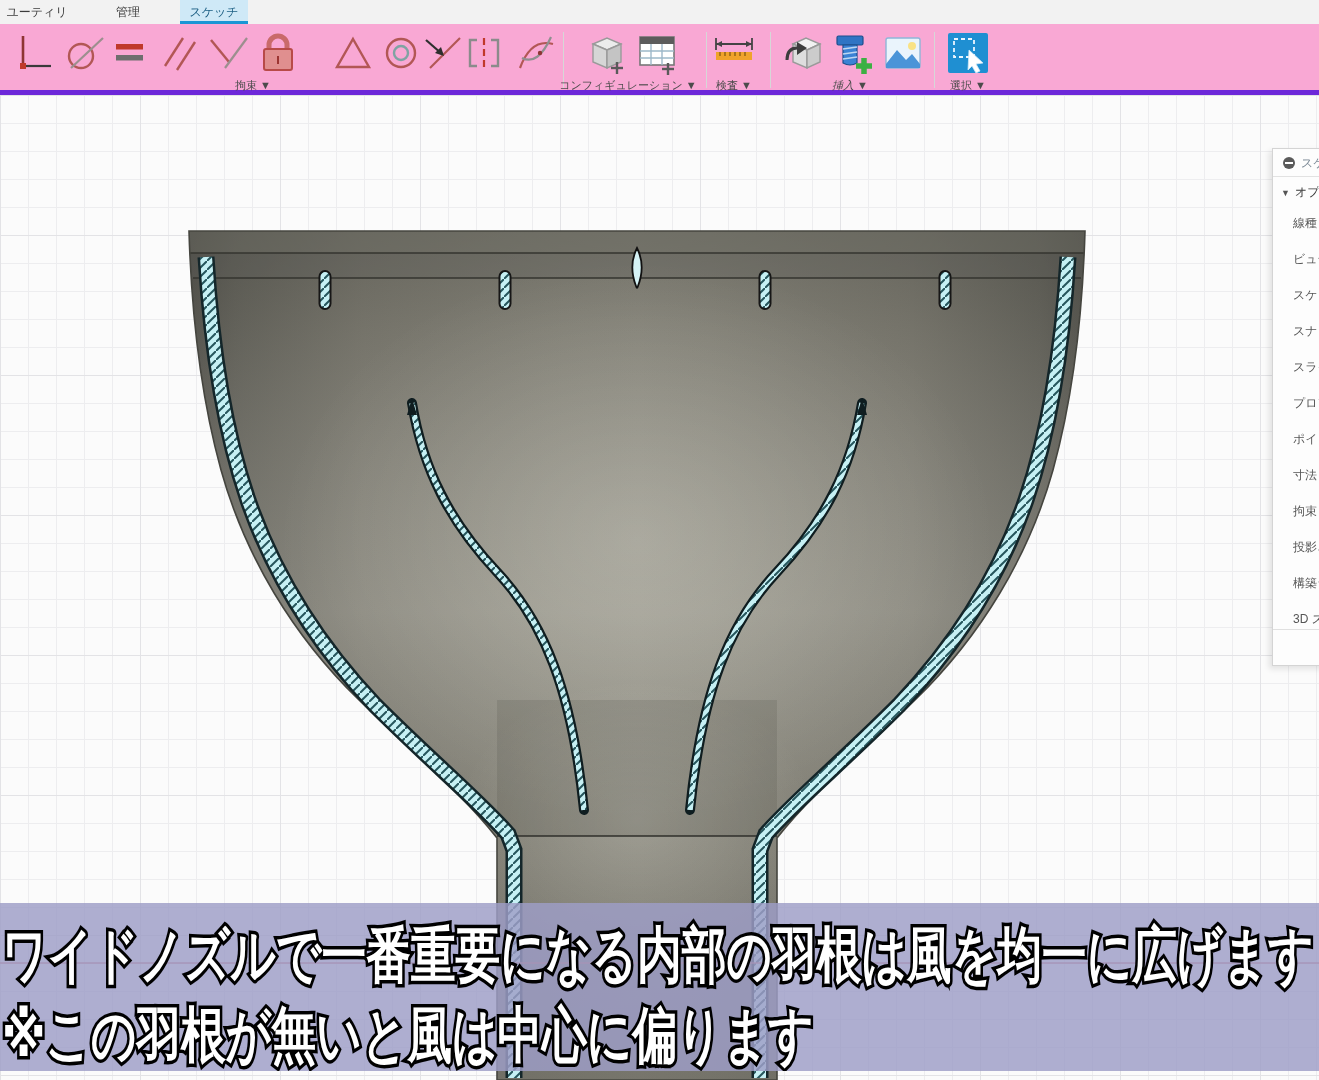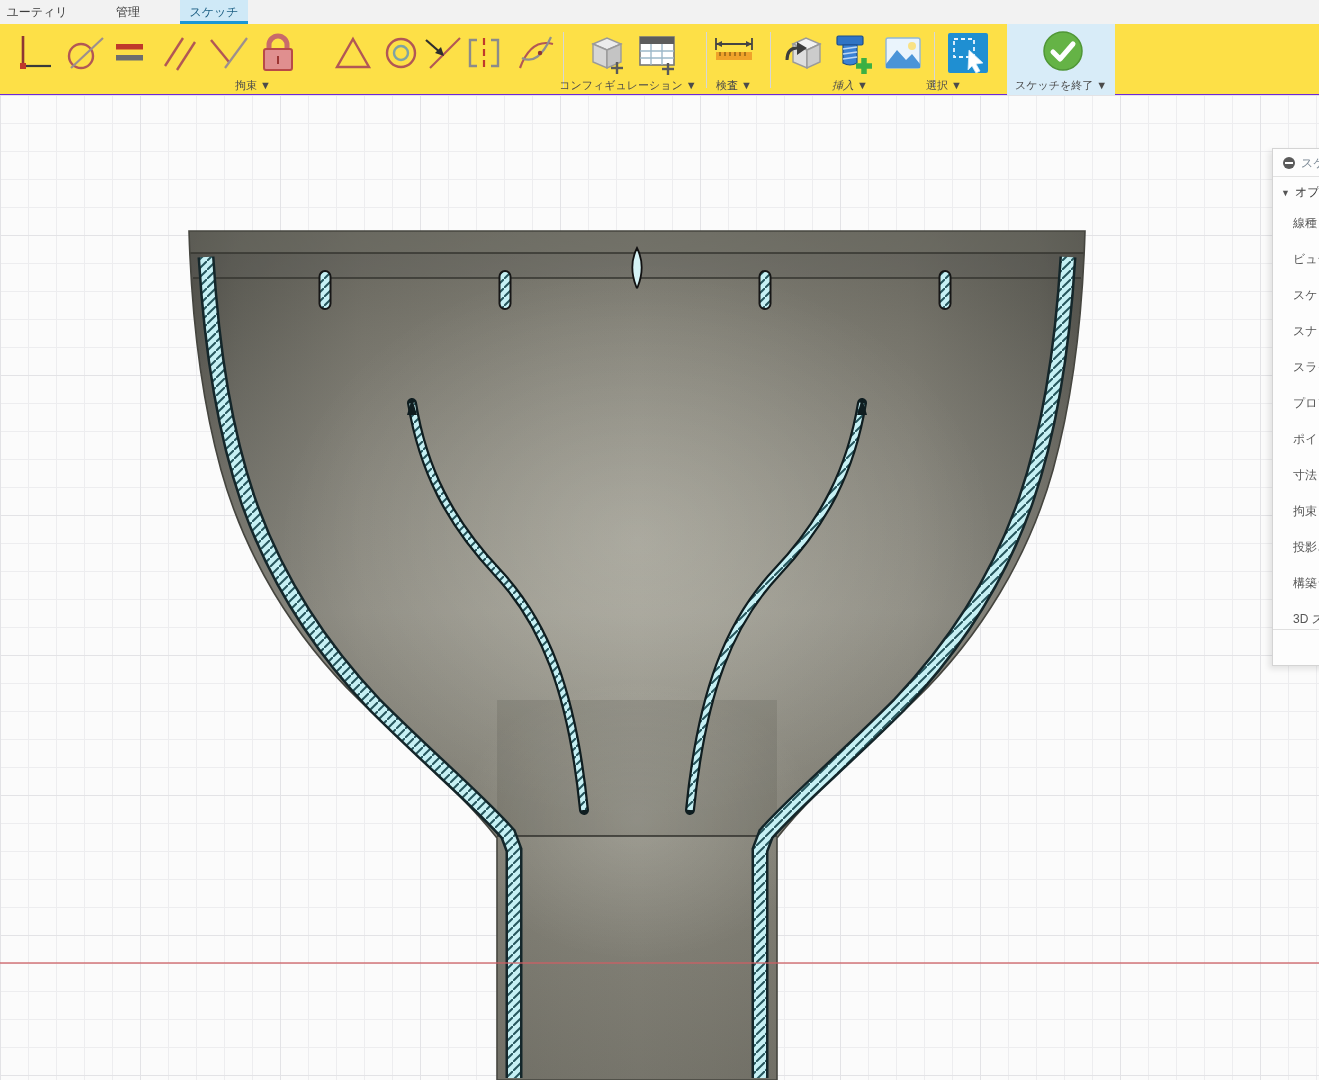--- a/index.html
+++ b/index.html
@@ -10,22 +10,22 @@
   
   #tabbar { position:absolute; left:0; top:0; width:1319px; height:24px; background:#f2f2f2; }
   .tab { position:absolute; top:0; height:24px; line-height:24px; font-size:12px; color:#3c3c3c;
     text-align:center; cursor:default; }
   #tab-utility { left:4px;  width:66px; }
   #tab-manage  { left:108px; width:40px; }
   #tab-sketch  { left:180px; width:68px; background:#cfe9f7; color:#1b5e83; }
   #tab-sketch::after { content:""; position:absolute; left:0; bottom:0; width:100%; height:3px; background:#1a96d5; }
 
   
-  #toolbar { position:absolute; left:0; top:24px; width:1319px; height:71px; background:#fde047;
-    border-bottom:1px solid #6d28d9; }
+  #toolbar { position:absolute; left:0; top:24px; width:1319px; height:71px; background:#f9a8d4;
+    border-bottom:5px solid #6d28d9; }
   .ticon { position:absolute; top:6px; width:46px; height:46px; }
   .ticon svg { width:100%; height:100%; }
   .tlabel { position:absolute; top:53px; height:16px; line-height:16px; font-size:11px; color:#4b4b4b;
     text-align:center; white-space:nowrap; }
   .tdivider { position:absolute; top:8px; width:1px; height:56px; background:#d7d7d7; }
   #finish-block { position:absolute; left:1007px; top:0px; width:108px; height:71px; background:#d8ecf8; }
 
   
   #canvas { position:absolute; left:0; top:95px; width:1319px; height:985px;
     background-color:#fbfbfb;
@@ -225,32 +225,22 @@
     <div class="tlabel" style="left:815px; width:70px;font-style:italic;">挿入 ▼</div>
     <div class="tdivider" style="left:934px;"></div>
 
     <div class="ticon" style="left:945px;">
       <svg viewBox="0 0 46 46">
           <rect x="3" y="3" width="40" height="40" rx="2" fill="#1f8fd2"></rect>
           <rect x="9" y="9" width="20" height="18" fill="none" stroke="#eaf6ff" stroke-width="1.8" stroke-dasharray="4 3"></rect>
           <polygon points="24,20 38,33 31,34 35,41 31,43 27,36 23,40" fill="#ffffff" stroke="#d0e8f8" stroke-width="0.8"></polygon>
         </svg>
     </div>
-    <div class="tlabel" style="left:914px; width:60px;">選択 ▼</div>
-
-    <div id="finish-block">
-      <div class="ticon" style="left:33px; top:4px;">
-        <svg viewBox="0 0 46 46">
-            <circle cx="23" cy="23" r="19" fill="#65b346"></circle>
-            <circle cx="23" cy="23" r="19" fill="none" stroke="#4f9636" stroke-width="1.5"></circle>
-            <polyline points="13,24 20,31 33,16" fill="none" stroke="#ffffff" stroke-width="5" stroke-linecap="round" stroke-linejoin="round"></polyline>
-          </svg>
-      </div>
-      <div class="tlabel" style="left:0px; width:108px; top:53px;">スケッチを終了 ▼</div>
-    </div>
+    <div class="tlabel" style="left:938px; width:60px;">選択 ▼</div>
+
   </div>
 
   <div id="canvas">
     <svg id="model-svg" viewBox="0 0 1319 1080">
       <defs>
         <linearGradient id="bodyH" x1="0" y1="0" x2="1" y2="0">
           <stop offset="0" stop-color="#5b5a54"></stop>
           <stop offset="0.06" stop-color="#6d6c64"></stop>
           <stop offset="0.2" stop-color="#828076"></stop>
           <stop offset="0.42" stop-color="#908e83"></stop>
@@ -341,14 +331,20 @@
     <div class="pal-item" style="top:242px;">プロファ</div>
     <div class="pal-item" style="top:278px;">ポイント</div>
     <div class="pal-item" style="top:314px;">寸法</div>
     <div class="pal-item" style="top:350px;">拘束</div>
     <div class="pal-item" style="top:386px;">投影さ</div>
     <div class="pal-item" style="top:422px;">構築ジ</div>
     <div class="pal-item" style="top:458px;">3D スケ</div>
     <div id="palette-footer-divider"></div>
   </div>
 
+  <div id="subtitle-band">
+    <svg viewBox="0 0 1319 168">
+      <text class="sub-text" x="2" y="73" textLength="1312" lengthAdjust="spacingAndGlyphs">ワイドノズルで一番重要になる内部の羽根は風を均一に広げます</text>
+      <text class="sub-text" x="2" y="153" textLength="812" lengthAdjust="spacingAndGlyphs">※この羽根が無いと風は中心に偏ります</text>
+    </svg>
+  </div>
 
 </div>
 
 </body></html>

